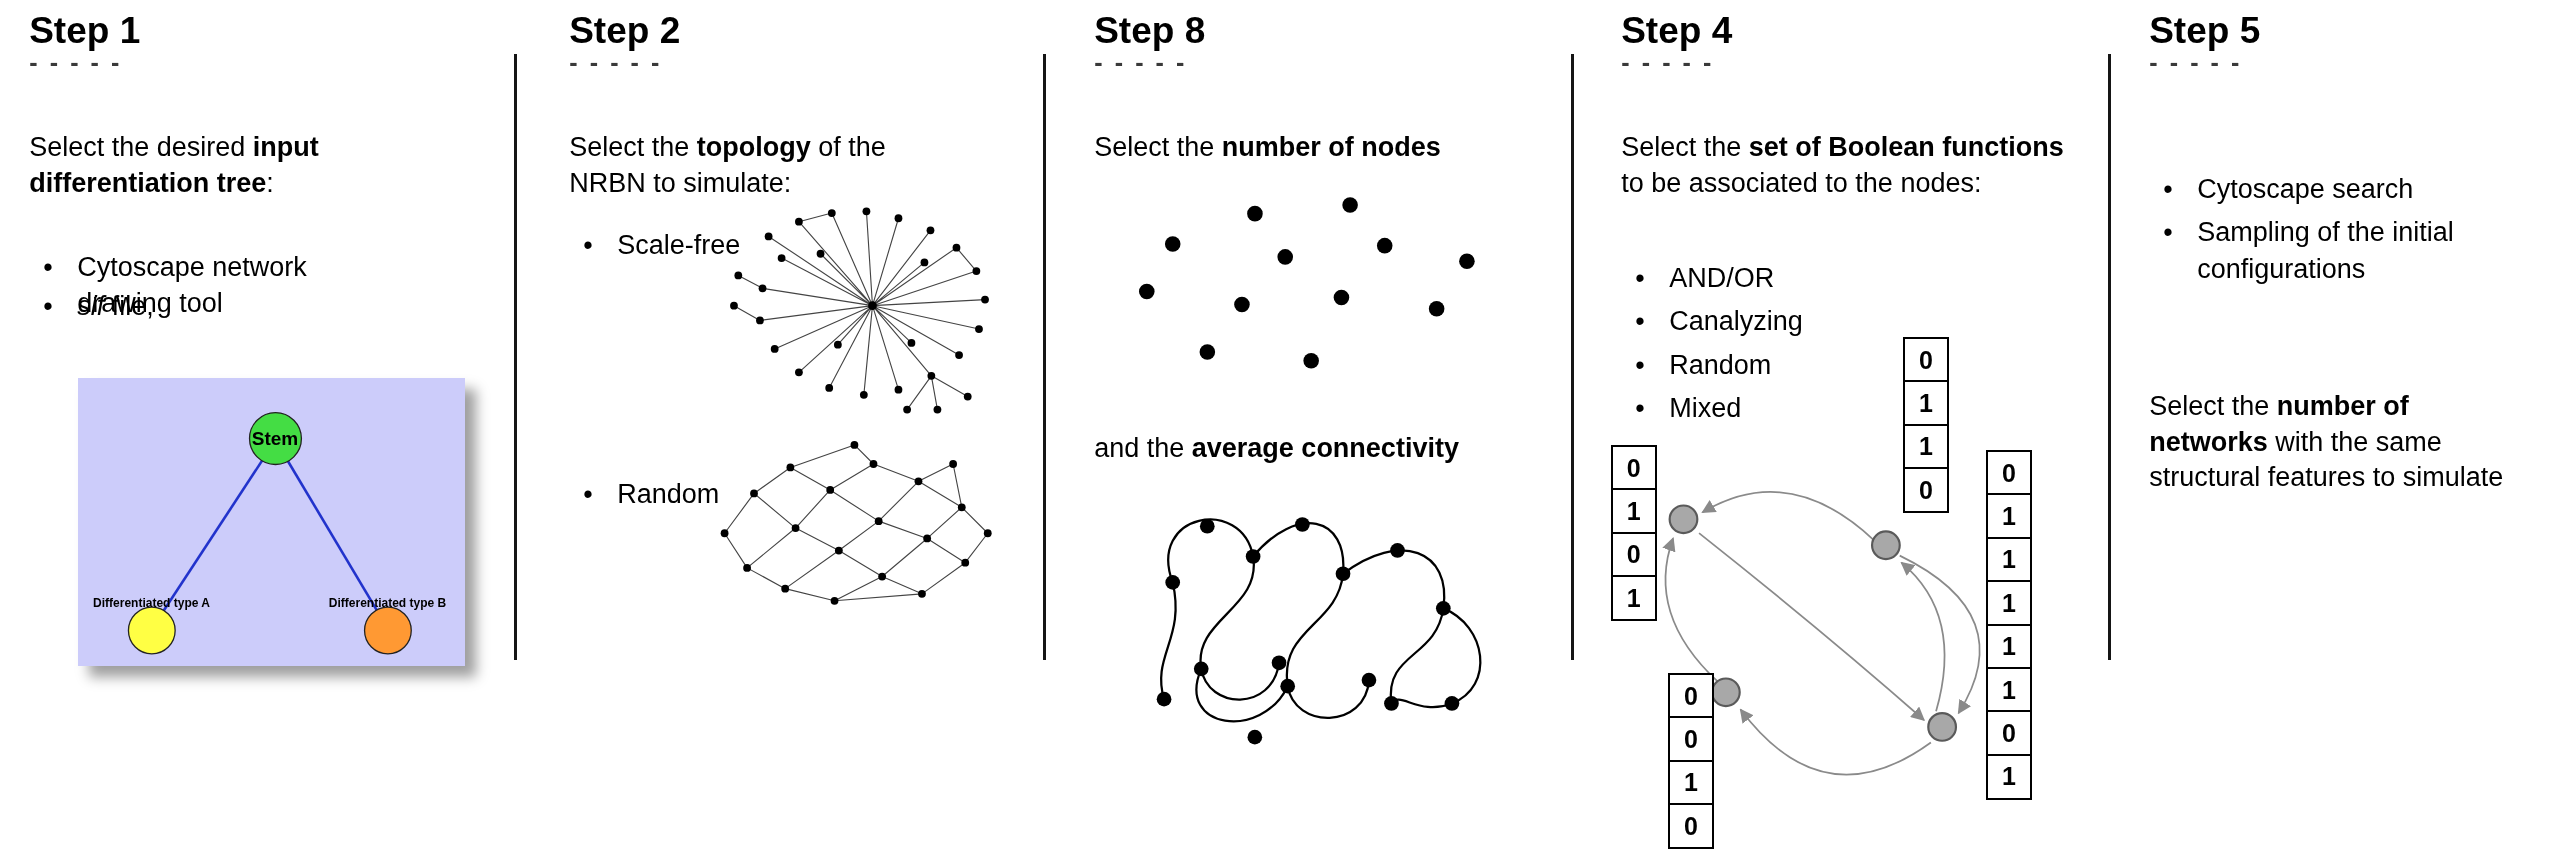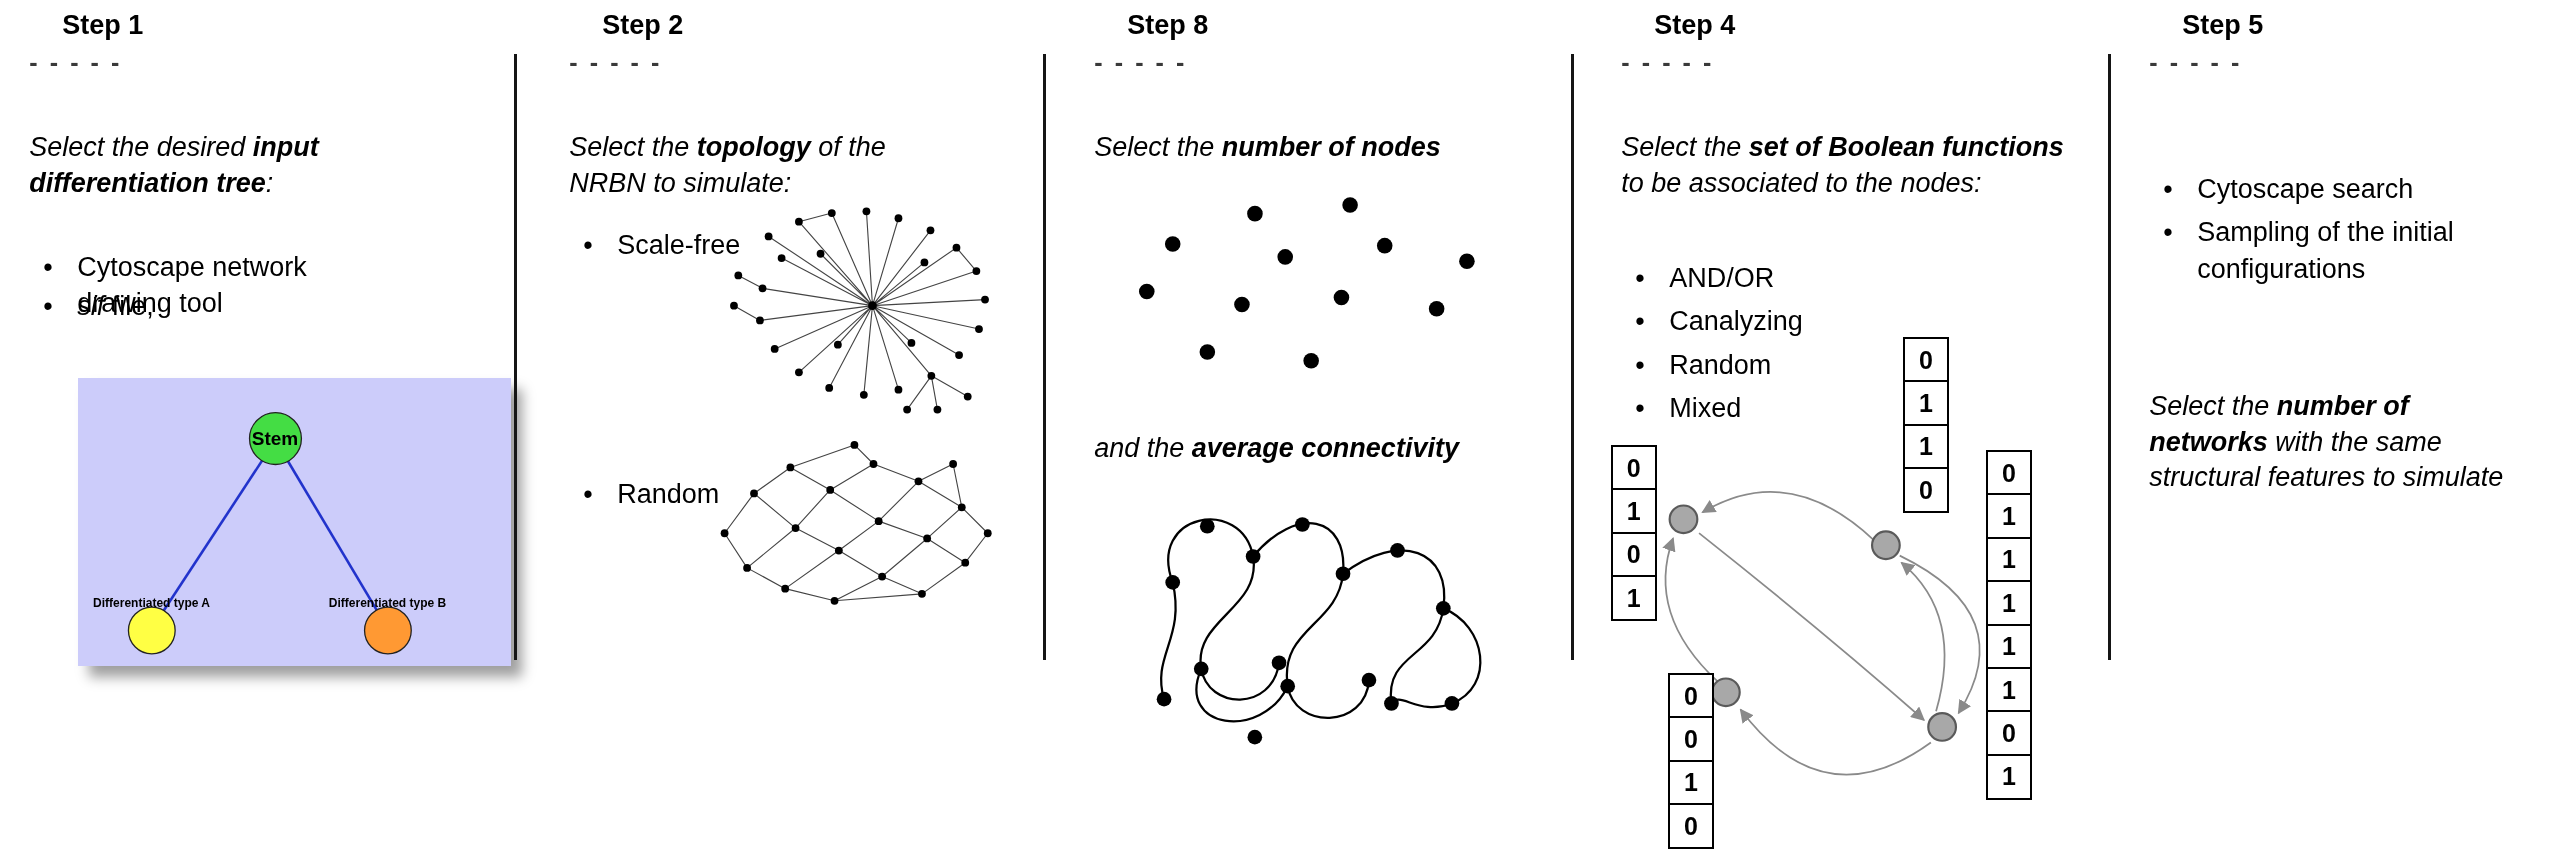--- a/index.html
+++ b/index.html
@@ -1,28 +1,28 @@
 <!DOCTYPE html>
 <html style="font-size:14px"><head>
 <meta charset="utf-8">
 <style>
   html,body{margin:0;padding:0;background:#ffffff;}
   .canvas{position:relative;width:2576px;height:851px;background:#ffffff;
           font-family:"Liberation Sans",sans-serif;color:#000;overflow:hidden;}
   .col{position:absolute;top:0;height:851px;}
   .abs{position:absolute;}
-  .step-title{position:absolute;top:10.4px;left:5.2px;font-size:27px;font-weight:bold;margin-left:33px;}
+  .step-title{position:absolute;top:10.4px;left:5.2px;font-size:37px;font-weight:bold;}
   .step-dashes{position:absolute;top:48px;left:5.2px;font-size:25px;font-weight:bold;color:#3a3a3a;letter-spacing:2.6px;white-space:nowrap;}
-  .body-text{position:absolute;left:5.2px;margin:0;font-size:27px;line-height:1.32;font-style:italic;}
+  .body-text{position:absolute;left:5.2px;margin:0;font-size:27px;line-height:1.32;}
   .bullet-item{position:relative;padding-left:48px;font-size:27px;line-height:1.35;margin-bottom:7px;}
   .bullet-item::before{content:"\2022";position:absolute;left:14px;}
   .bullet-list{position:absolute;}
   .divider{position:absolute;top:54px;height:606px;width:2.6px;background:#151515;}
   
-  .tree-box{position:absolute;left:54px;top:378px;width:433px;height:288px;
+  .tree-box{position:absolute;left:54px;top:378px;width:387px;height:288px;
             box-shadow:11.2px 11.2px 12px rgba(0,0,0,0.38);}
   .node-label{position:absolute;font-weight:bold;text-align:center;z-index:3;}
   .stem-label{left:145px;top:50px;width:104px;font-size:19px;}
   .leaf-label{width:133px;font-size:12px;line-height:18px;top:216px;}
   
   .bin-table{position:absolute;display:flex;flex-direction:column;z-index:4;}
   .bin-cell{width:42px;height:42px;border:2.6px solid #000;background:#fff;
             display:flex;align-items:center;justify-content:center;
             font-size:25px;font-weight:bold;}
   .bin-cell + .bin-cell{margin-top:-2.6px;}

